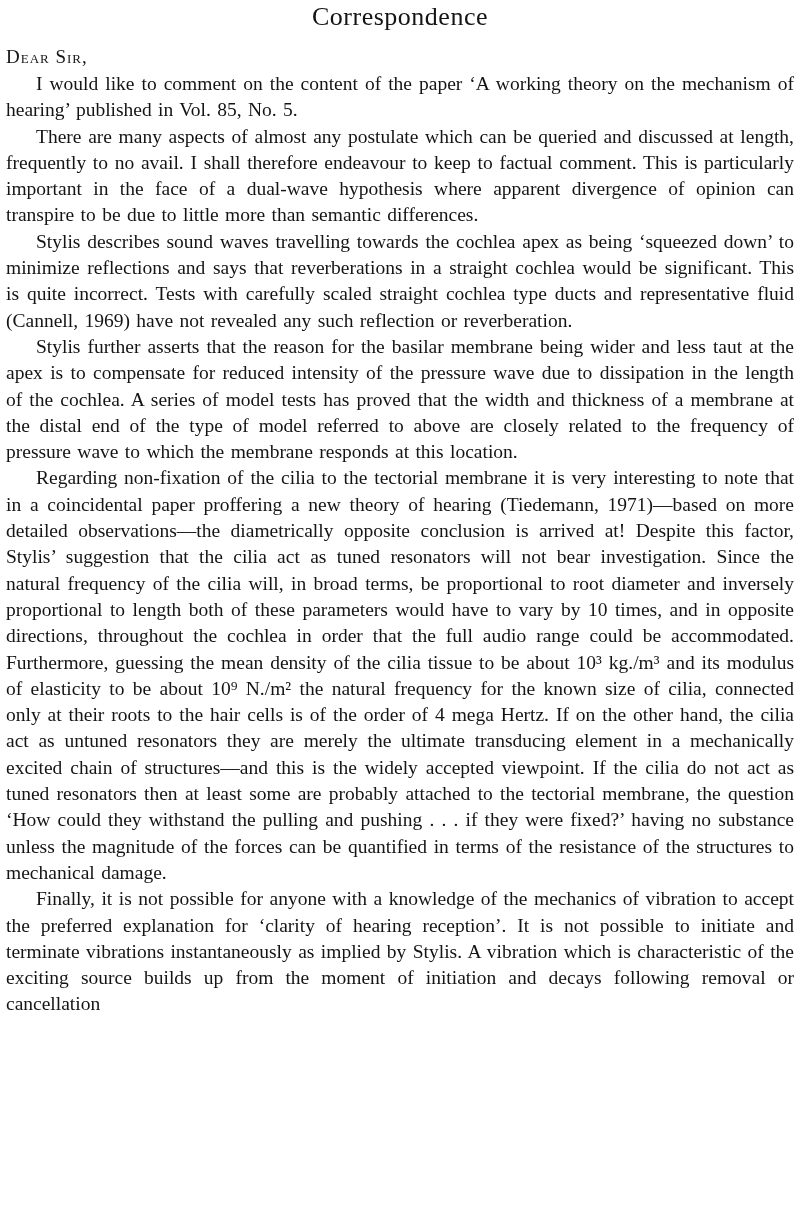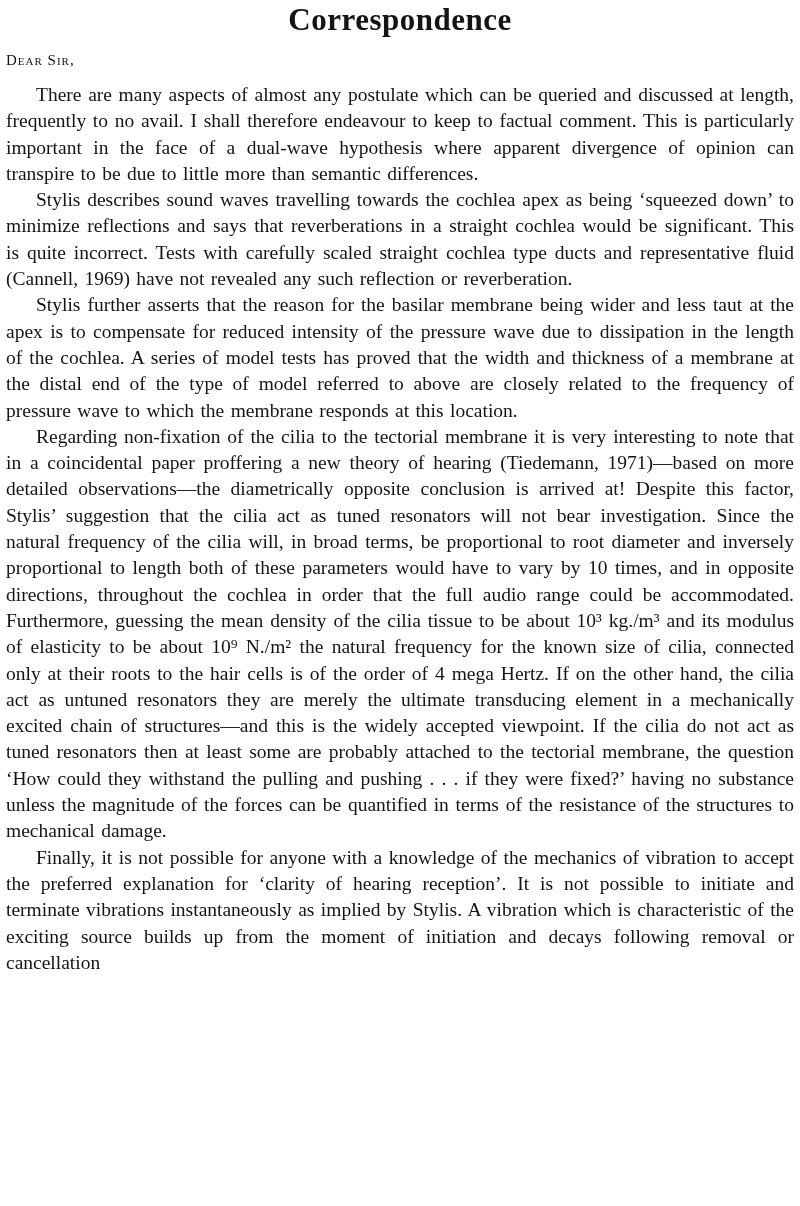--- a/index.html
+++ b/index.html
@@ -16,31 +16,31 @@
   }
   .page {
     box-sizing: border-box;
     width: 800px;
     height: 1206px;
     padding: 2px 6px 0 6px;
     display: flex;
     flex-direction: column;
   }
   .title {
-    font-size: 31px;
-    font-weight: bold;
+    font-size: 26px;
+    font-weight: normal;
     text-align: center;
     margin: 0 0 14px 0;
     letter-spacing: 0.5px;
   }
   .salutation {
     font-variant: small-caps;
-    font-size: 15px;
+    font-size: 19px;
     letter-spacing: 1px;
-    margin: 0 0 13px 0;
+    margin: 0 0 3px 0;
   }
   .body-text p {
     font-size: 19.5px;
     line-height: 26.3px;
     text-align: justify;
     text-indent: 30px;
     margin: 0;
     word-spacing: 1.5px;
   }
   .page-number {
@@ -51,20 +51,21 @@
 </style>
 </head>
 <body>
 
 <div class="page">
   <h1 class="title">Correspondence</h1>
 
   <div class="salutation">Dear Sir,</div>
 
   <div class="body-text">
+    <p>I would like to comment on the content of the paper ‘A working theory on the mechanism of hearing’ published in Vol. 85, No. 5.</p>
     <p>There are many aspects of almost any postulate which can be queried and discussed at length, frequently to no avail. I shall therefore endeavour to keep to factual comment. This is particularly important in the face of a dual-wave hypothesis where apparent divergence of opinion can transpire to be due to little more than semantic differences.</p>
     <p>Stylis describes sound waves travelling towards the cochlea apex as being ‘squeezed down’ to minimize reflections and says that reverberations in a straight cochlea would be significant. This is quite incorrect. Tests with carefully scaled straight cochlea type ducts and representative fluid (Cannell, 1969) have not revealed any such reflection or reverberation.</p>
     <p>Stylis further asserts that the reason for the basilar membrane being wider and less taut at the apex is to compensate for reduced intensity of the pressure wave due to dissipation in the length of the cochlea. A series of model tests has proved that the width and thickness of a membrane at the distal end of the type of model referred to above are closely related to the frequency of pressure wave to which the membrane responds at this location.</p>
     <p>Regarding non-fixation of the cilia to the tectorial membrane it is very interesting to note that in a coincidental paper proffering a new theory of hearing (Tiedemann, 1971)—based on more detailed observations—the diametrically opposite conclusion is arrived at! Despite this factor, Stylis’ suggestion that the cilia act as tuned resonators will not bear investigation. Since the natural frequency of the cilia will, in broad terms, be proportional to root diameter and inversely proportional to length both of these parameters would have to vary by 10 times, and in opposite directions, throughout the cochlea in order that the full audio range could be accommodated. Furthermore, guessing the mean density of the cilia tissue to be about 10³ kg./m³ and its modulus of elasticity to be about 10⁹ N./m² the natural frequency for the known size of cilia, connected only at their roots to the hair cells is of the order of 4 mega Hertz. If on the other hand, the cilia act as untuned resonators they are merely the ultimate transducing element in a mechanically excited chain of structures—and this is the widely accepted viewpoint. If the cilia do not act as tuned resonators then at least some are probably attached to the tectorial membrane, the question ‘How could they withstand the pulling and pushing . . . if they were fixed?’ having no substance unless the magnitude of the forces can be quantified in terms of the resistance of the structures to mechanical damage.</p>
     <p>Finally, it is not possible for anyone with a knowledge of the mechanics of vibration to accept the preferred explanation for ‘clarity of hearing reception’. It is not possible to initiate and terminate vibrations instantaneously as implied by Stylis. A vibration which is characteristic of the exciting source builds up from the moment of initiation and decays following removal or cancellation</p>
   </div>
 
 </div>
 
 </body></html>

